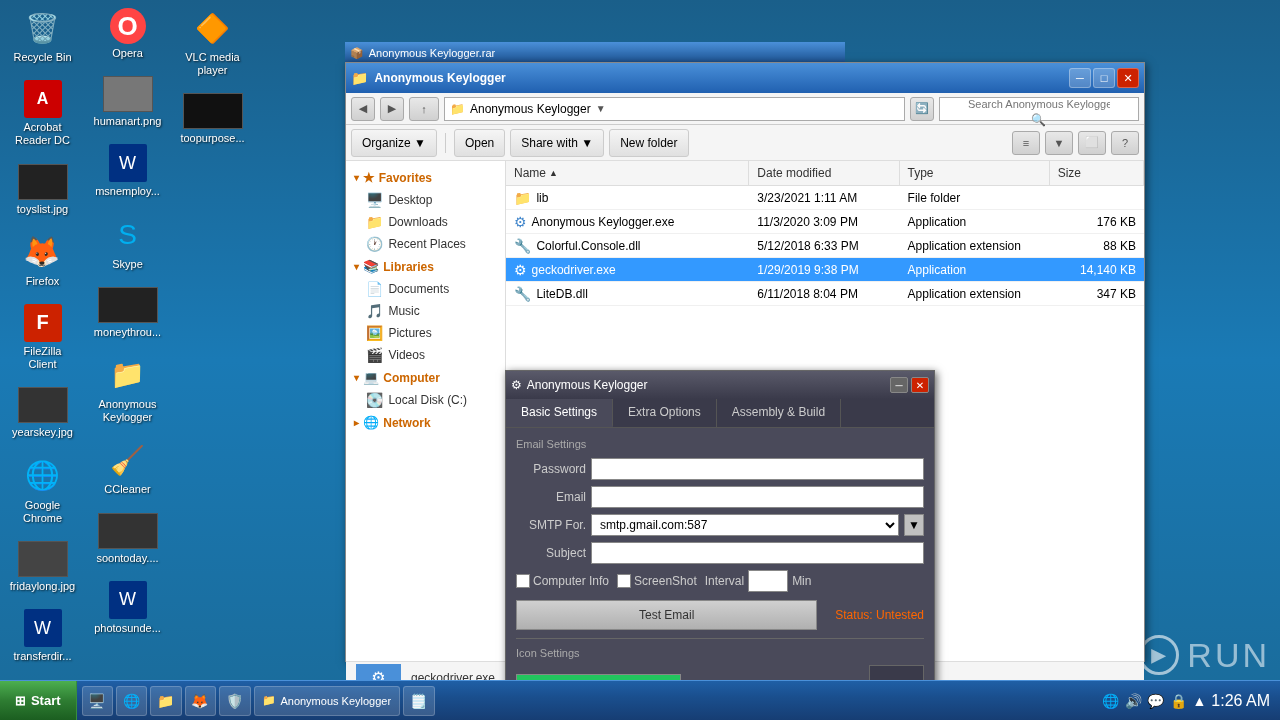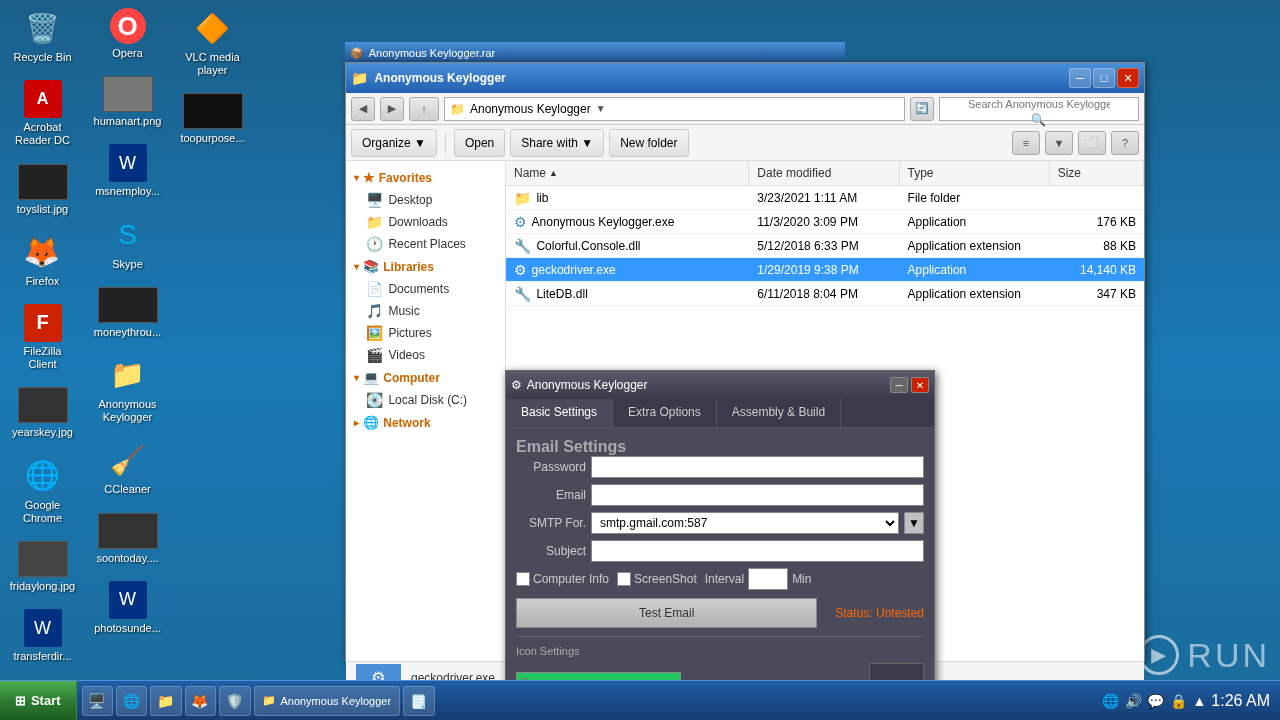--- a/index.html
+++ b/index.html
@@ -453,23 +453,22 @@
       border-bottom: 2px solid #4a4a5a;
     }
 
     
     .kl-content {
       padding: 10px;
     }
 
     .kl-section-label {
       color: #aaa;
-      font-size: 16px;
-      margin-bottom: 0;
-      font-weight: bold;
+      font-size: 11px;
+      margin-bottom: 8px;
     }
 
     .kl-form-row {
       display: flex;
       align-items: center;
       margin-bottom: 6px;
       gap: 5px;
     }
 
     .kl-label {

